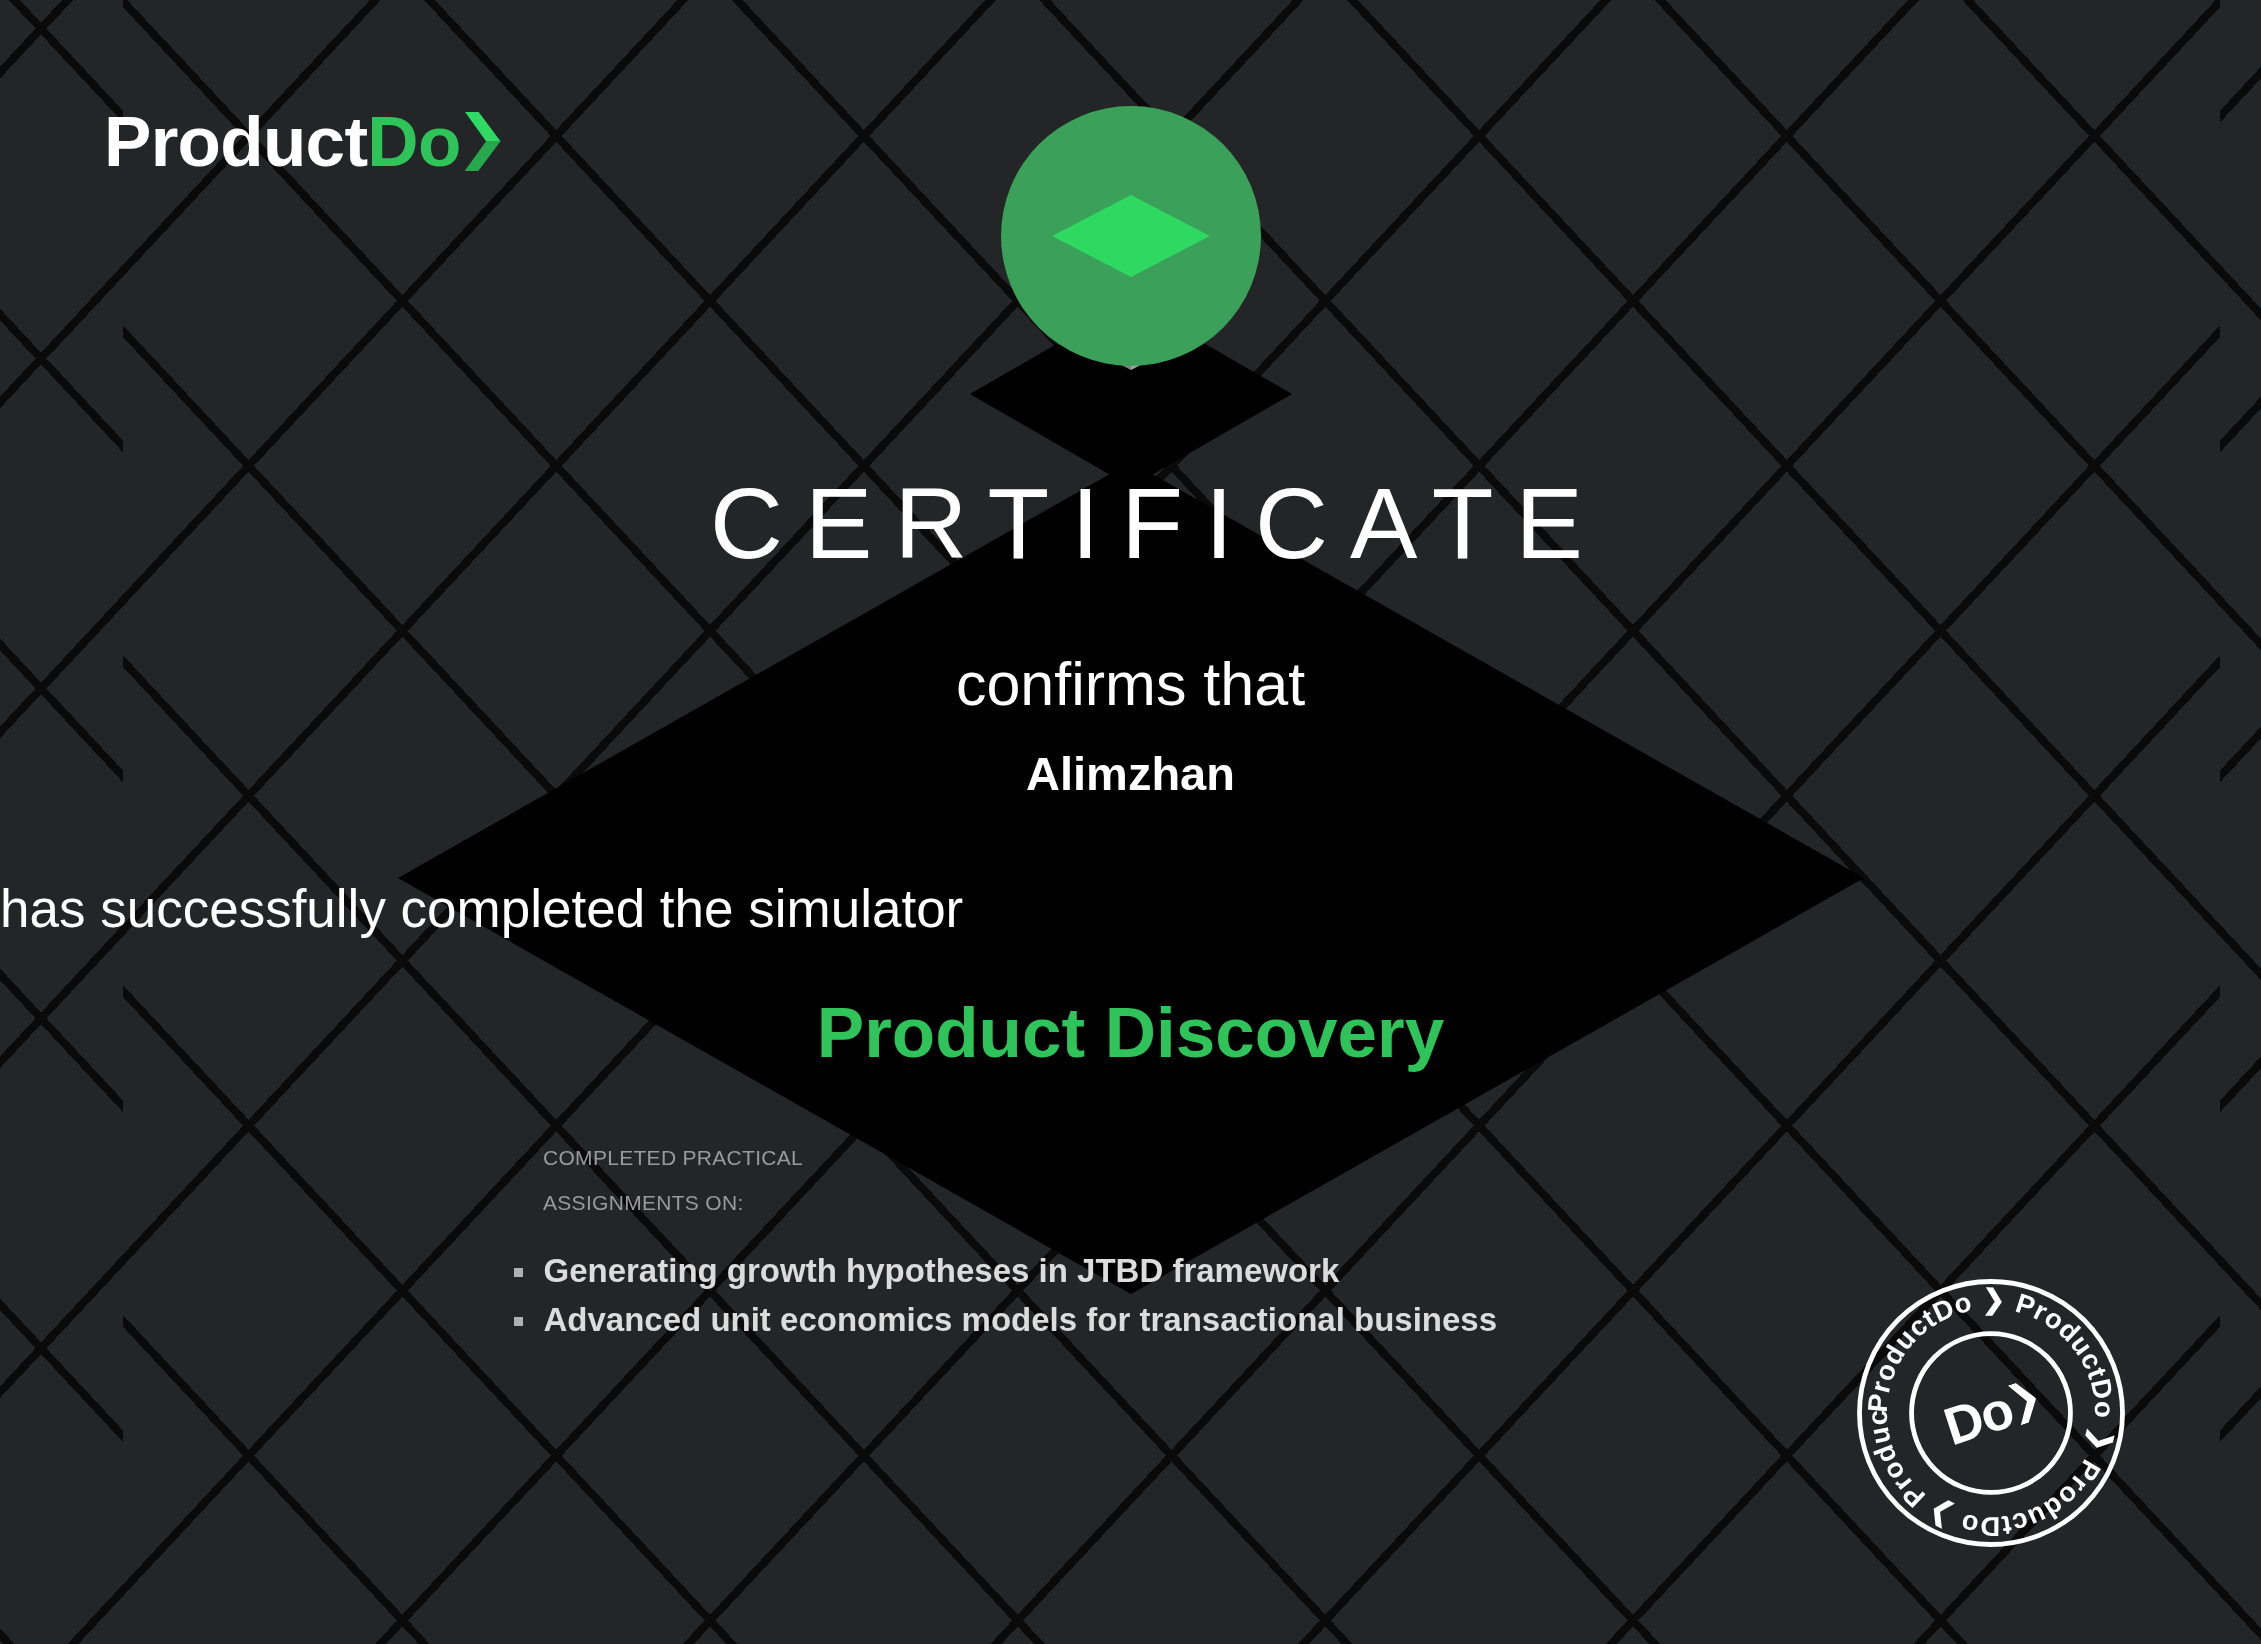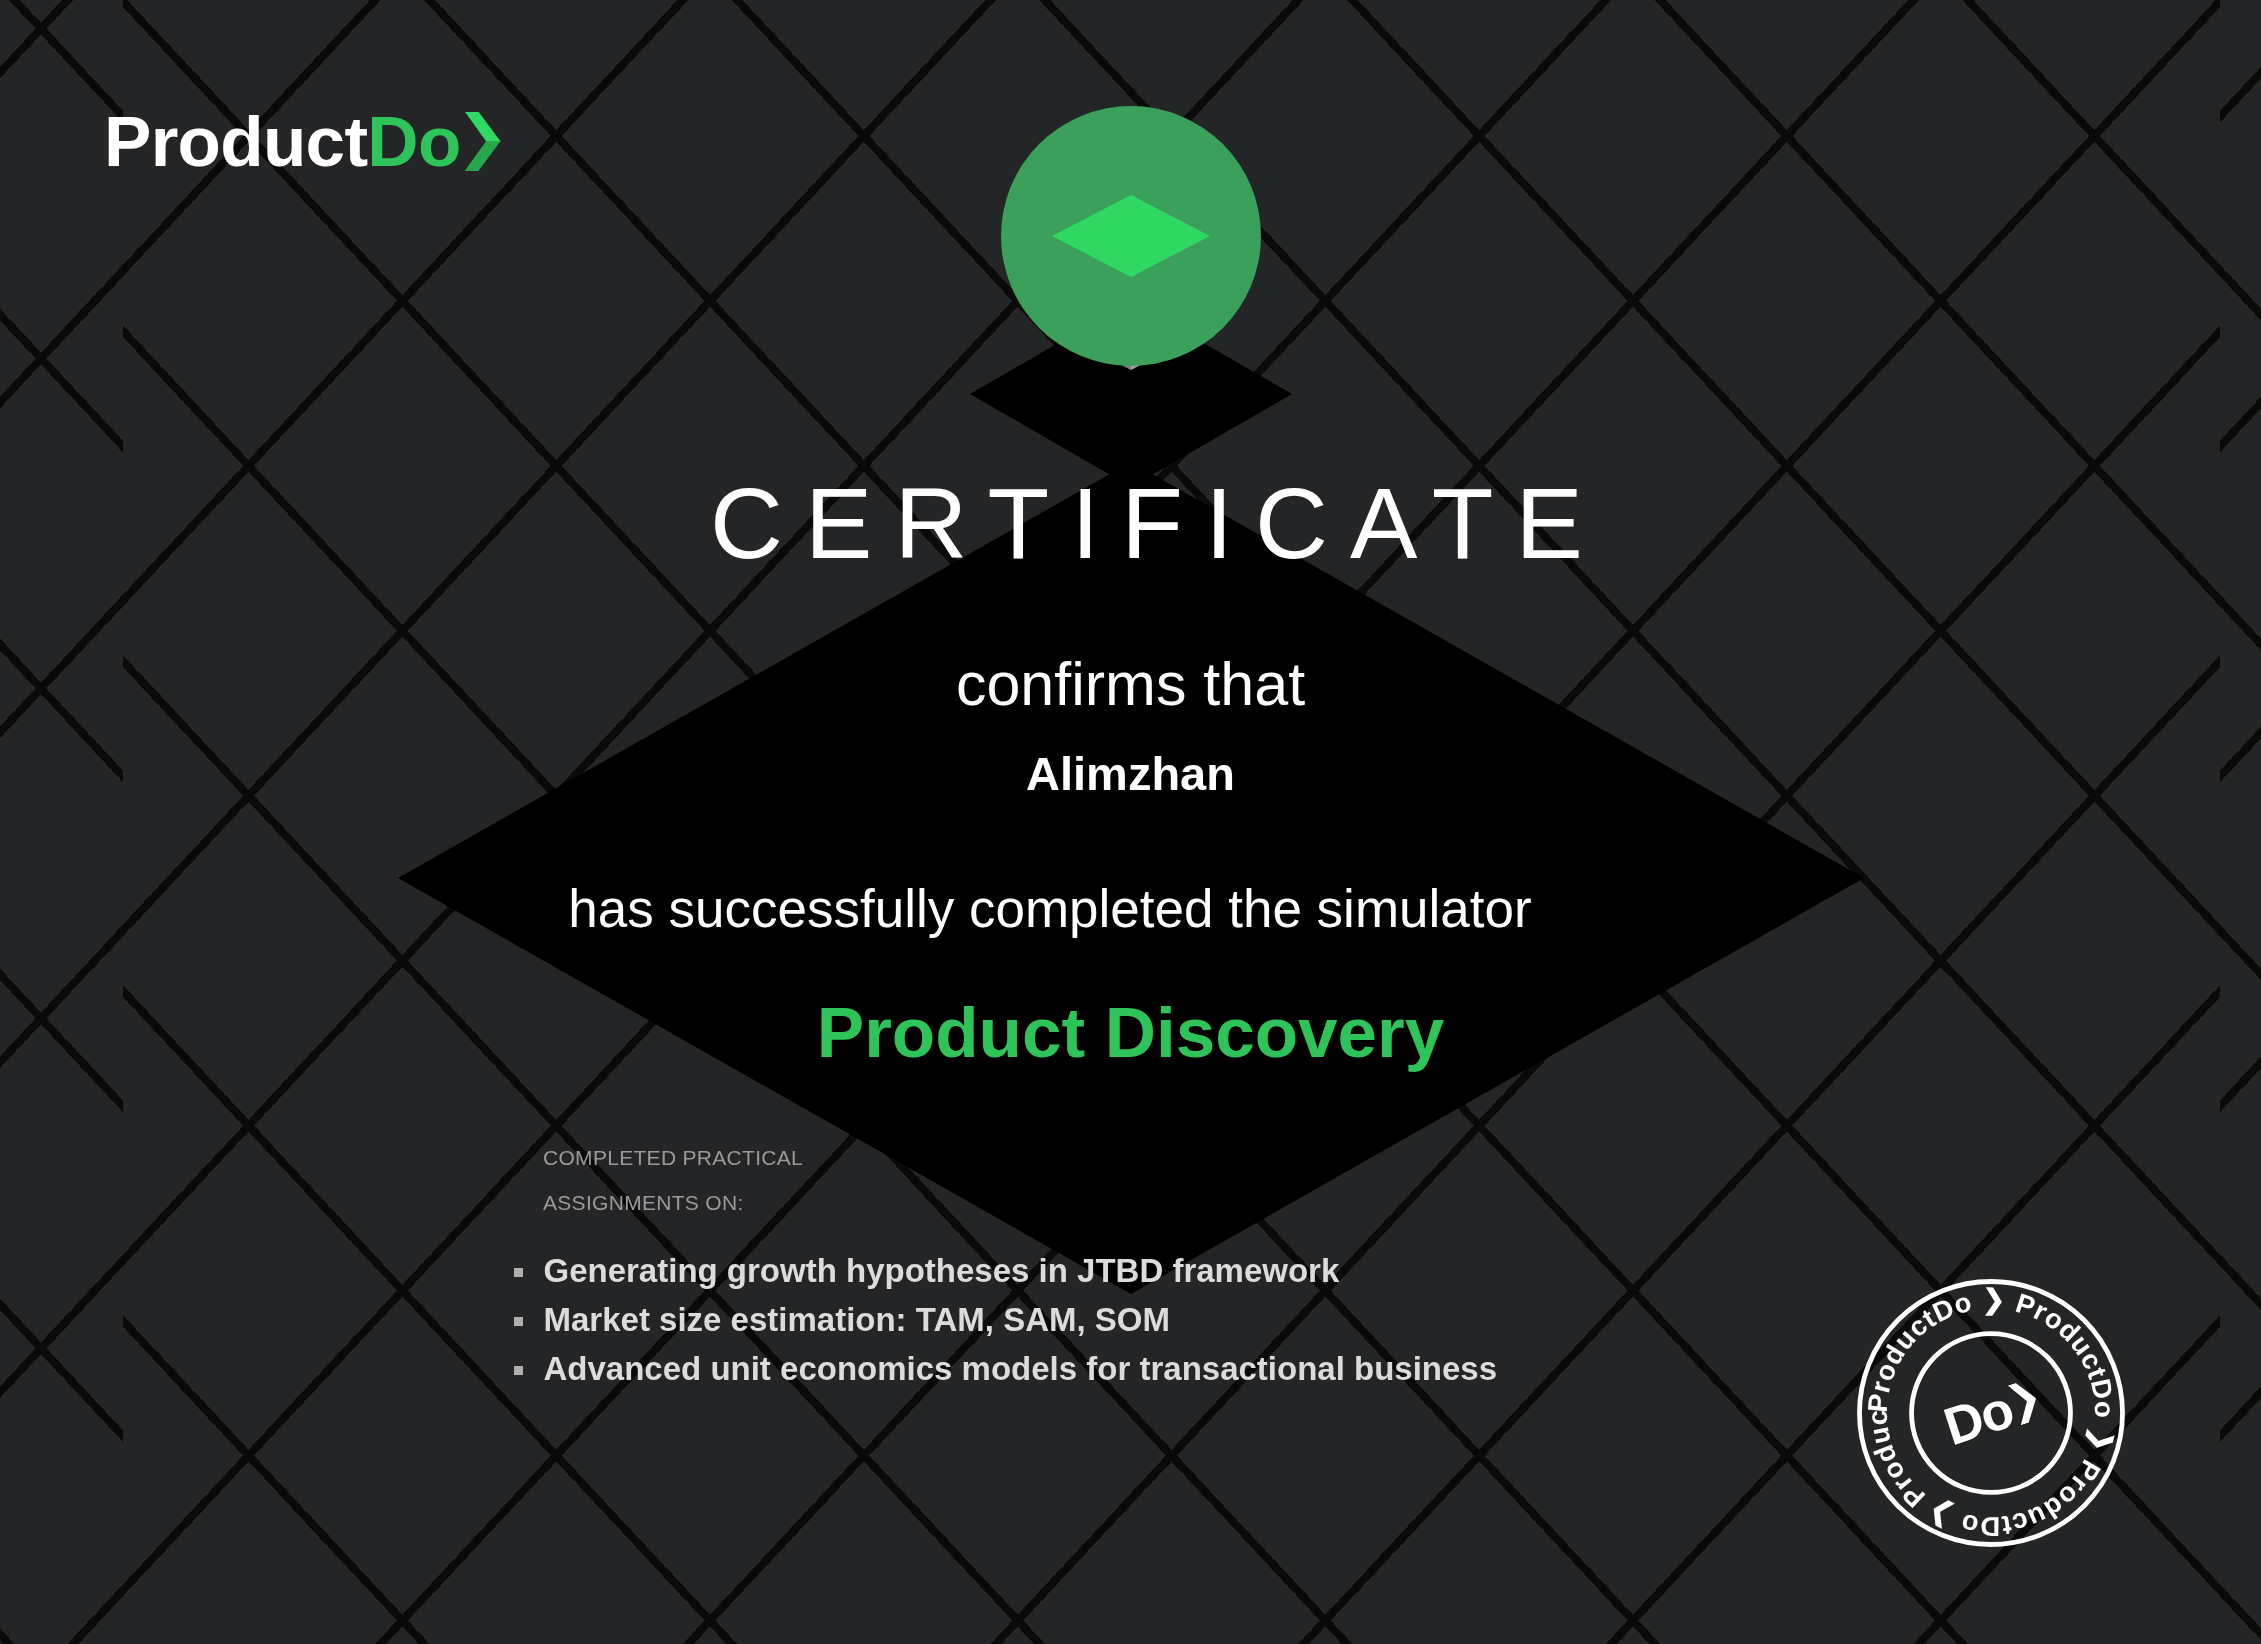--- a/index.html
+++ b/index.html
@@ -196,26 +196,24 @@
     text-align: center;
     color: #ffffff;
     font-size: 47px;
     font-weight: 700;
     line-height: 1;
   }
   .completed-line {
     position: absolute;
     left: 0; top: 882px;
     width: 2006px;
-    text-align: center;
     color: #ffffff;
     font-size: 53px;
     font-weight: 400;
     line-height: 1;
-    padding-left: 47px;
   }
   .course {
     position: absolute;
     left: 0; top: 997px;
     width: 2261px;
     text-align: center;
     color: #2ec45a;
     font-size: 71px;
     font-weight: 700;
     line-height: 1;
@@ -338,21 +336,20 @@
     <div class="assign-heading">COMPLETED PRACTICAL
 ASSIGNMENTS ON:</div>
 
     <ul class="assign-list">
       <li>
         <span class="bullet"></span>
         <span>Generating growth hypotheses in JTBD framework</span>
       </li>
       <li>
         <span class="bullet"></span>
-        <span>Market size estimation: TAM, SAM, SOM</span>
       </li>
       <li>
         <span class="bullet"></span>
         <span>Advanced unit economics models for transactional business</span>
       </li>
     </ul>
   </div>
 
   <div class="seal">
     <svg viewBox="0 0 400 400" xmlns="http://www.w3.org/2000/svg">

